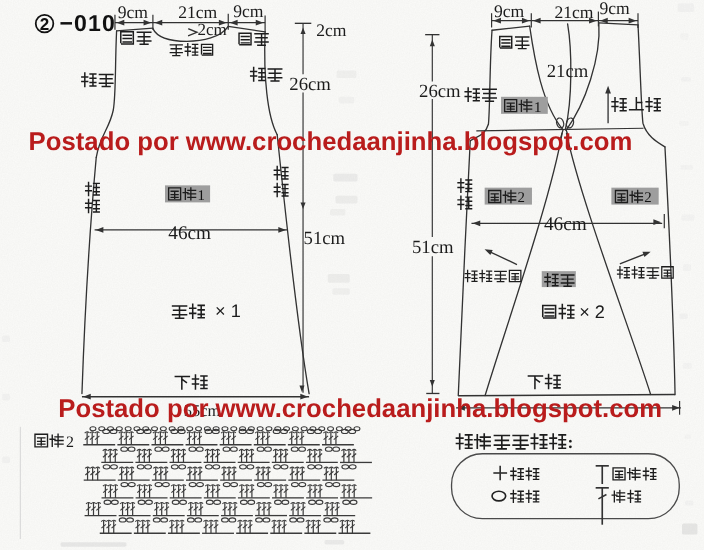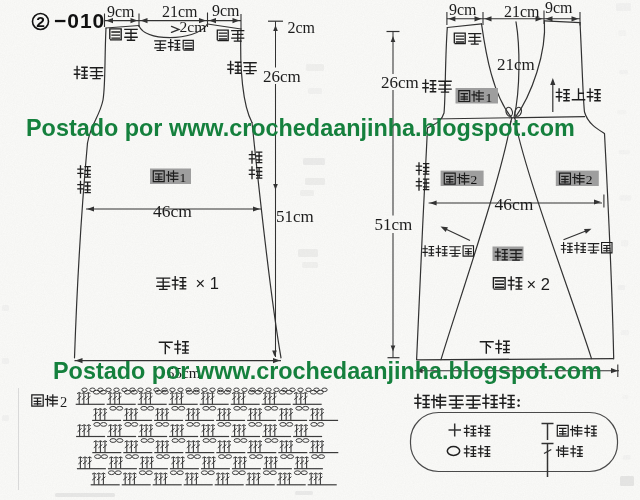--- a/index.html
+++ b/index.html
@@ -1,15 +1,15 @@
 <!DOCTYPE html>
 <html><head><meta charset="utf-8"><style>
 html,body{margin:0;padding:0;}
 #page{position:relative;width:640px;height:500px;background:#fbfbf9;overflow:hidden;font-family:"Liberation Sans",sans-serif;}
-.wm{position:absolute;color:#15803d;font-family:"Liberation Sans",sans-serif;font-weight:bold;white-space:nowrap;font-size:23.4px;line-height:1;}
+.wm{position:absolute;color:#b91c1c;font-family:"Liberation Sans",sans-serif;font-weight:bold;white-space:nowrap;font-size:23.4px;line-height:1;}
 #wm1{left:26px;top:117px;}
 #wm2{left:53px;top:360.2px;}
 </style></head><body>
 <div id="page">
 <svg width="640" height="500" viewBox="0 0 640 500" style="filter:blur(0.28px)">
       <filter id="nz">
         <feTurbulence type="fractalNoise" baseFrequency="0.9" numOctaves="2" seed="4"></feTurbulence>
         <feColorMatrix type="matrix" values="0 0 0 0 0.45 0 0 0 0 0.45 0 0 0 0 0.44 0 0 0 0.5 0"></feColorMatrix>
       </filter>
       <rect width="640" height="500" filter="url(#nz)" opacity="0.22"></rect>

